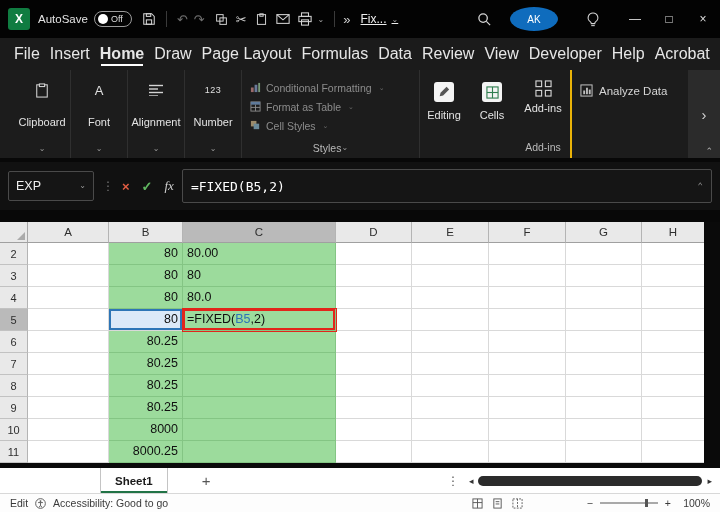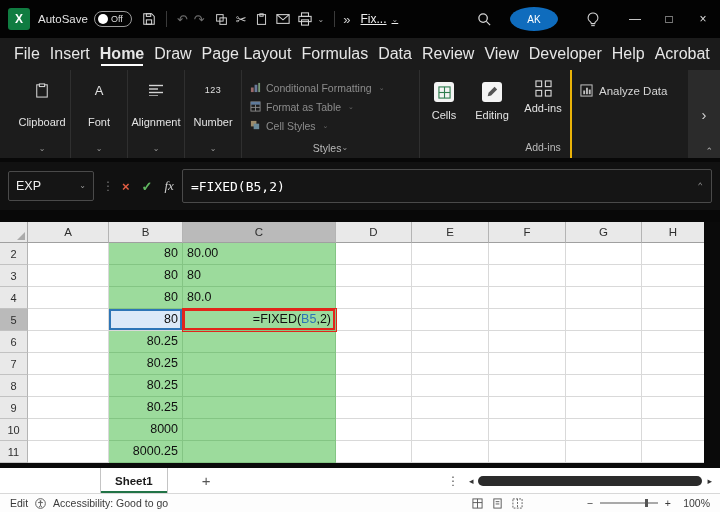--- a/index.html
+++ b/index.html
@@ -73,21 +73,21 @@
   .ch.sel { background:var(--header_selected); }
   .drow { display:flex; height:22px; }
   .rh { width:28px; flex-shrink:0; background:var(--header_gray); border-right:1px solid #B4B4B4; border-bottom:1px solid #C2C2C2; font-size:11px; color:#2e2e2e; text-align:center; line-height:22px; }
   .rh.sel { background:var(--header_selected); }
   .cell { border-right:1px solid #D9D9D9; border-bottom:1px solid #D9D9D9; background:#fff; font-size:12.5px; color:#101010; line-height:21px; padding:0 4px; overflow:hidden; white-space:nowrap; flex-shrink:0; }
   .green { background:var(--cell_green); border-right-color:#84C584; border-bottom-color:#84C584; }
   .num { text-align:right; }
   .c-a{width:81px}.c-b{width:74px}.c-c{width:153px}.c-d{width:76px}.c-e{width:77px}.c-f{width:77px}.c-g{width:76px}
   .c-h{flex:1;border-right:none}
   .refcell { background:#DCE9F8; box-shadow:inset 0 0 0 2px var(--ref_blue); }
-  .editcell { box-shadow:inset 0 0 0 2px var(--edit_red), 0 0 0 1px var(--edit_red); position:relative; z-index:2;text-align:right; }
+  .editcell { box-shadow:inset 0 0 0 2px var(--edit_red), 0 0 0 1px var(--edit_red); position:relative; z-index:2; }
   .reftext { color:#2E75B6; }
   .band { height:5px; background:#0A0A0A; }
 
   
   .sheetbar { height:25px; background:#fff; display:flex; align-items:center; }
   .sb-spacer { width:100px; }
   .sheettab { height:100%; display:flex; align-items:center; padding:0 14px; border-left:1px solid #C4C4C4; border-right:1px solid #C4C4C4; box-shadow:inset 0 -2px 0 var(--accent); font-weight:bold; font-size:11.5px; color:#1a1a1a; }
   .sb-add { margin-left:34px; color:#555; font-size:15px; }
   .sb-dots { margin-left:auto; color:#555; font-size:12px; }
   .sb-scroll { display:flex; align-items:center; gap:5px; margin:0 8px 0 10px; }
@@ -279,35 +279,35 @@
         <span class="stchev">⌄</span>
       </div>
       <div class="stlabel">
         <span>Styles</span>
         <span class="rchev">⌄</span>
       </div>
     </div>
 
     <div class="rgroup smallg">
       <span class="wicon">
+        <svg width="12" height="12" viewBox="0 0 14 14">
+            <path d="M2 12l1-4 7-7 3 3-7 7z" fill="#555"></path>
+          </svg>
+      </span>
+      <span class="rlabel">Editing</span>
+    </div>
+    <div class="rgroup smallg">
+      <span class="wicon">
         <svg width="13" height="13" viewBox="0 0 14 14" fill="none" stroke="#2F7D4F" stroke-width="1.2">
             <rect x="1" y="1" width="12" height="12"></rect>
             <line x1="7" y1="1" x2="7" y2="13"></line>
             <line x1="1" y1="7" x2="13" y2="7"></line>
           </svg>
       </span>
       <span class="rlabel">Cells</span>
-    </div>
-    <div class="rgroup smallg">
-      <span class="wicon">
-        <svg width="12" height="12" viewBox="0 0 14 14">
-            <path d="M2 12l1-4 7-7 3 3-7 7z" fill="#555"></path>
-          </svg>
-      </span>
-      <span class="rlabel">Editing</span>
     </div>
 
     <div class="addins">
       <span>
         <svg width="17" height="17" viewBox="0 0 18 18" fill="none" stroke="#D4D4D4" stroke-width="1.2">
             <rect x="1" y="1" width="6" height="6"></rect>
             <rect x="11" y="1" width="6" height="6"></rect>
             <rect x="1" y="11" width="6" height="6"></rect>
             <rect x="11" y="11" width="6" height="6"></rect>
           </svg>

